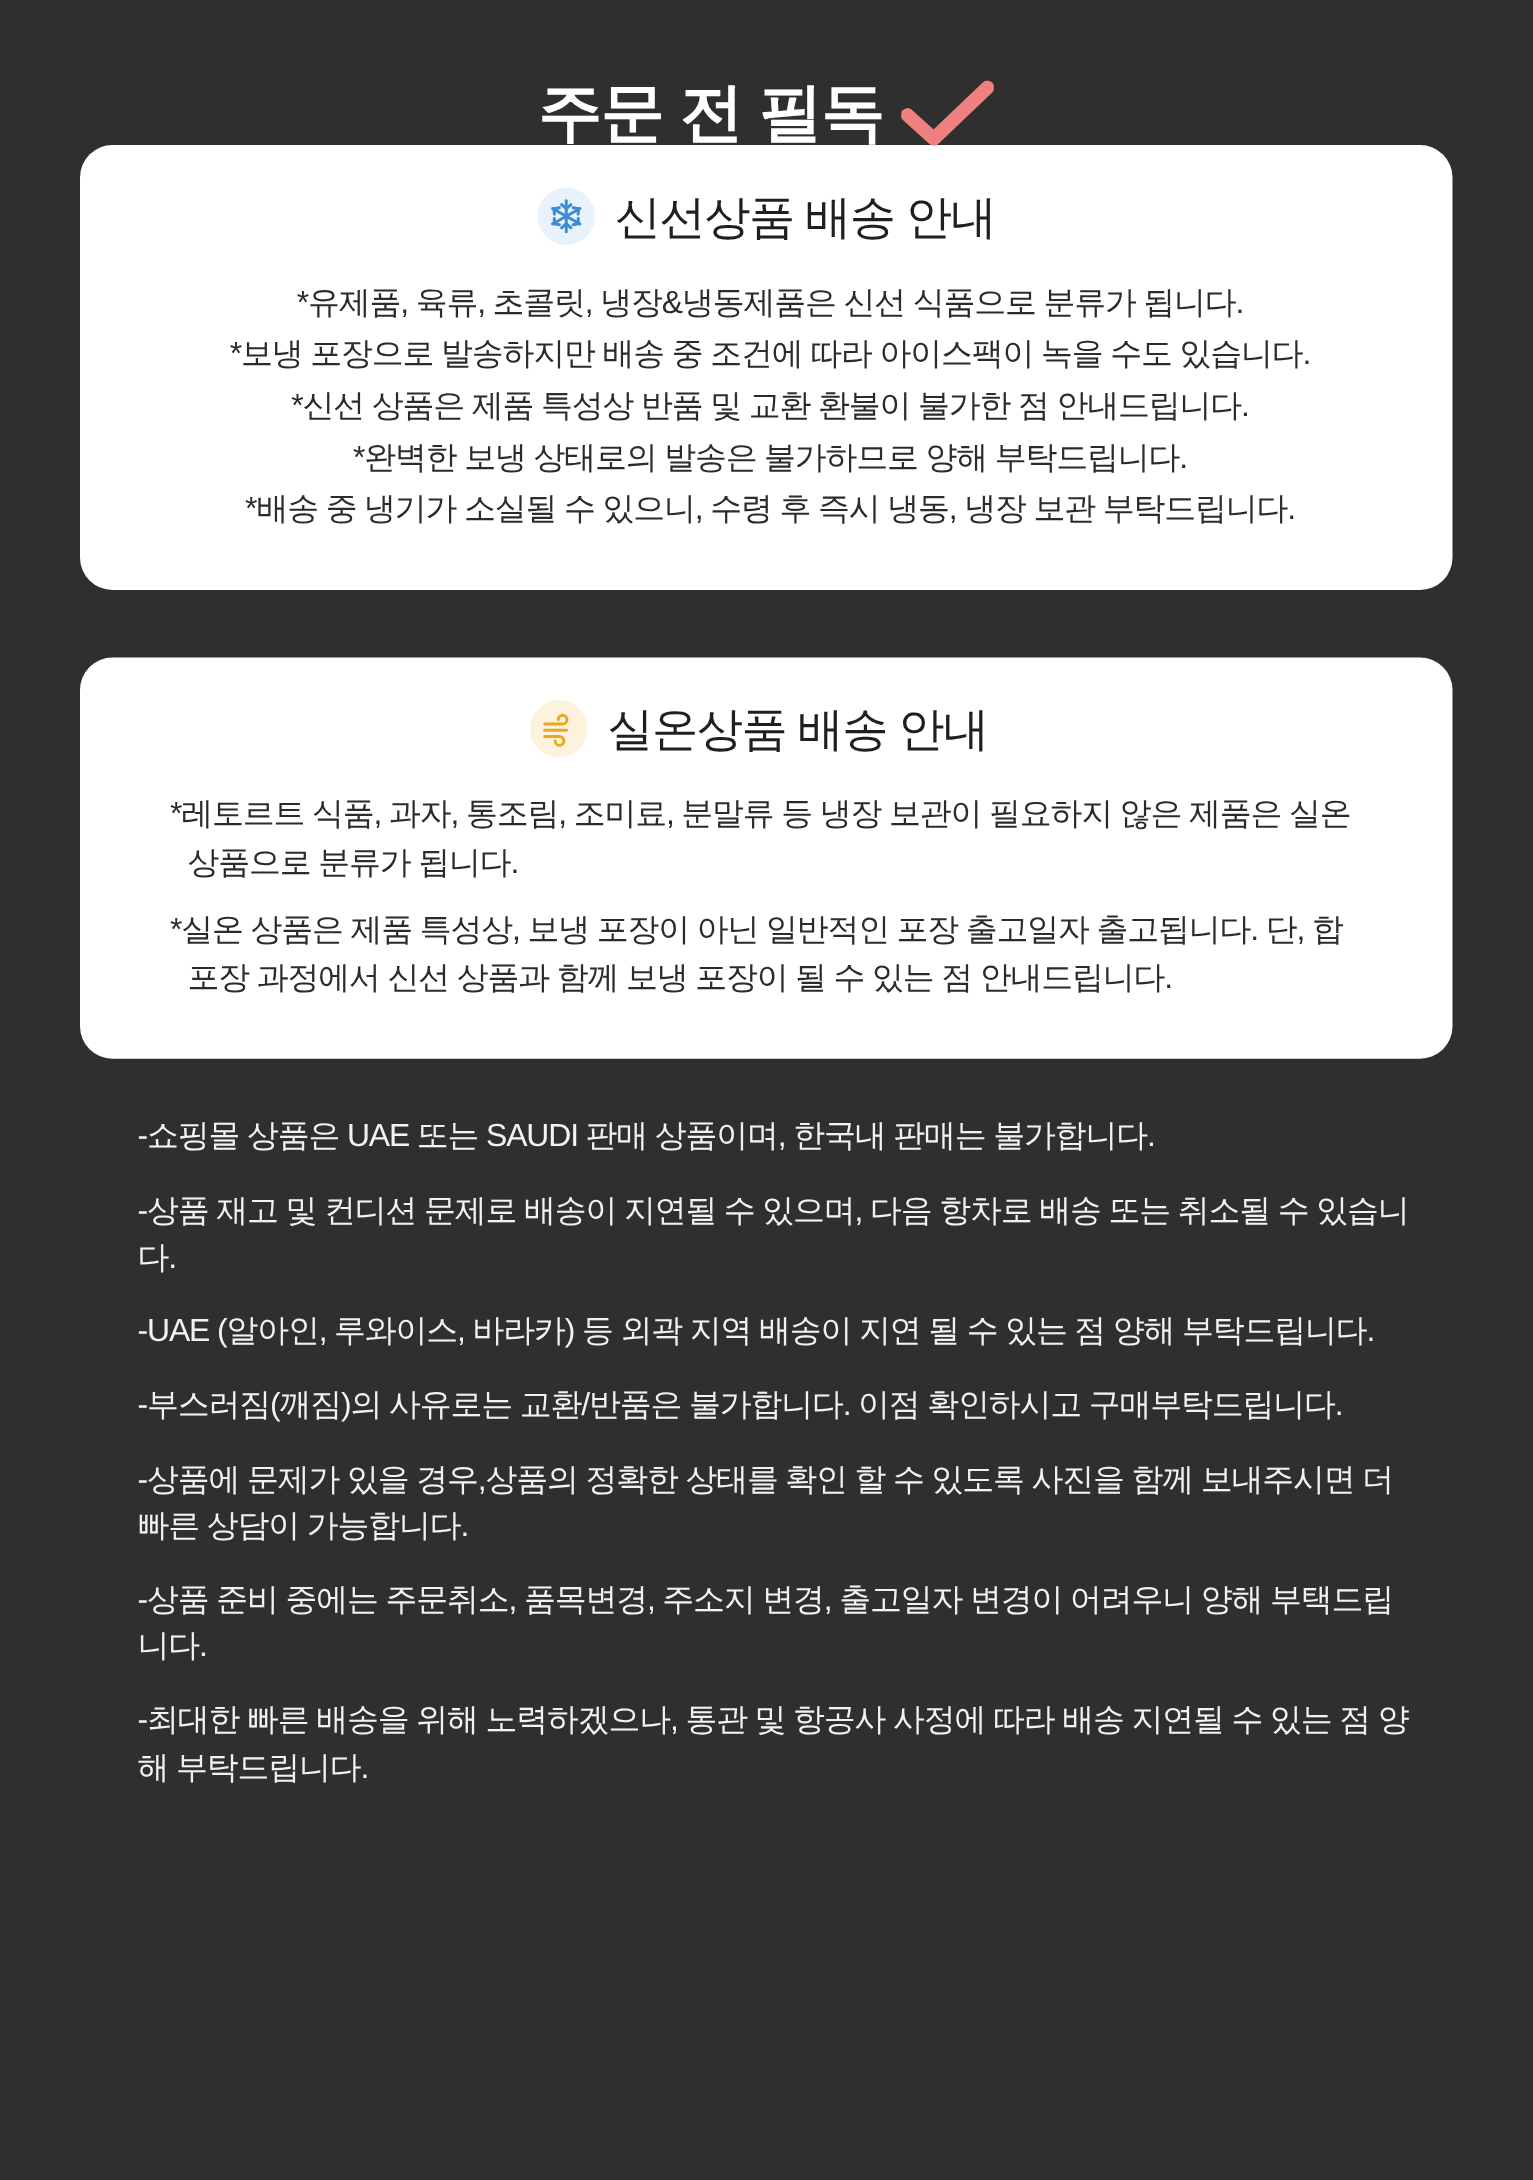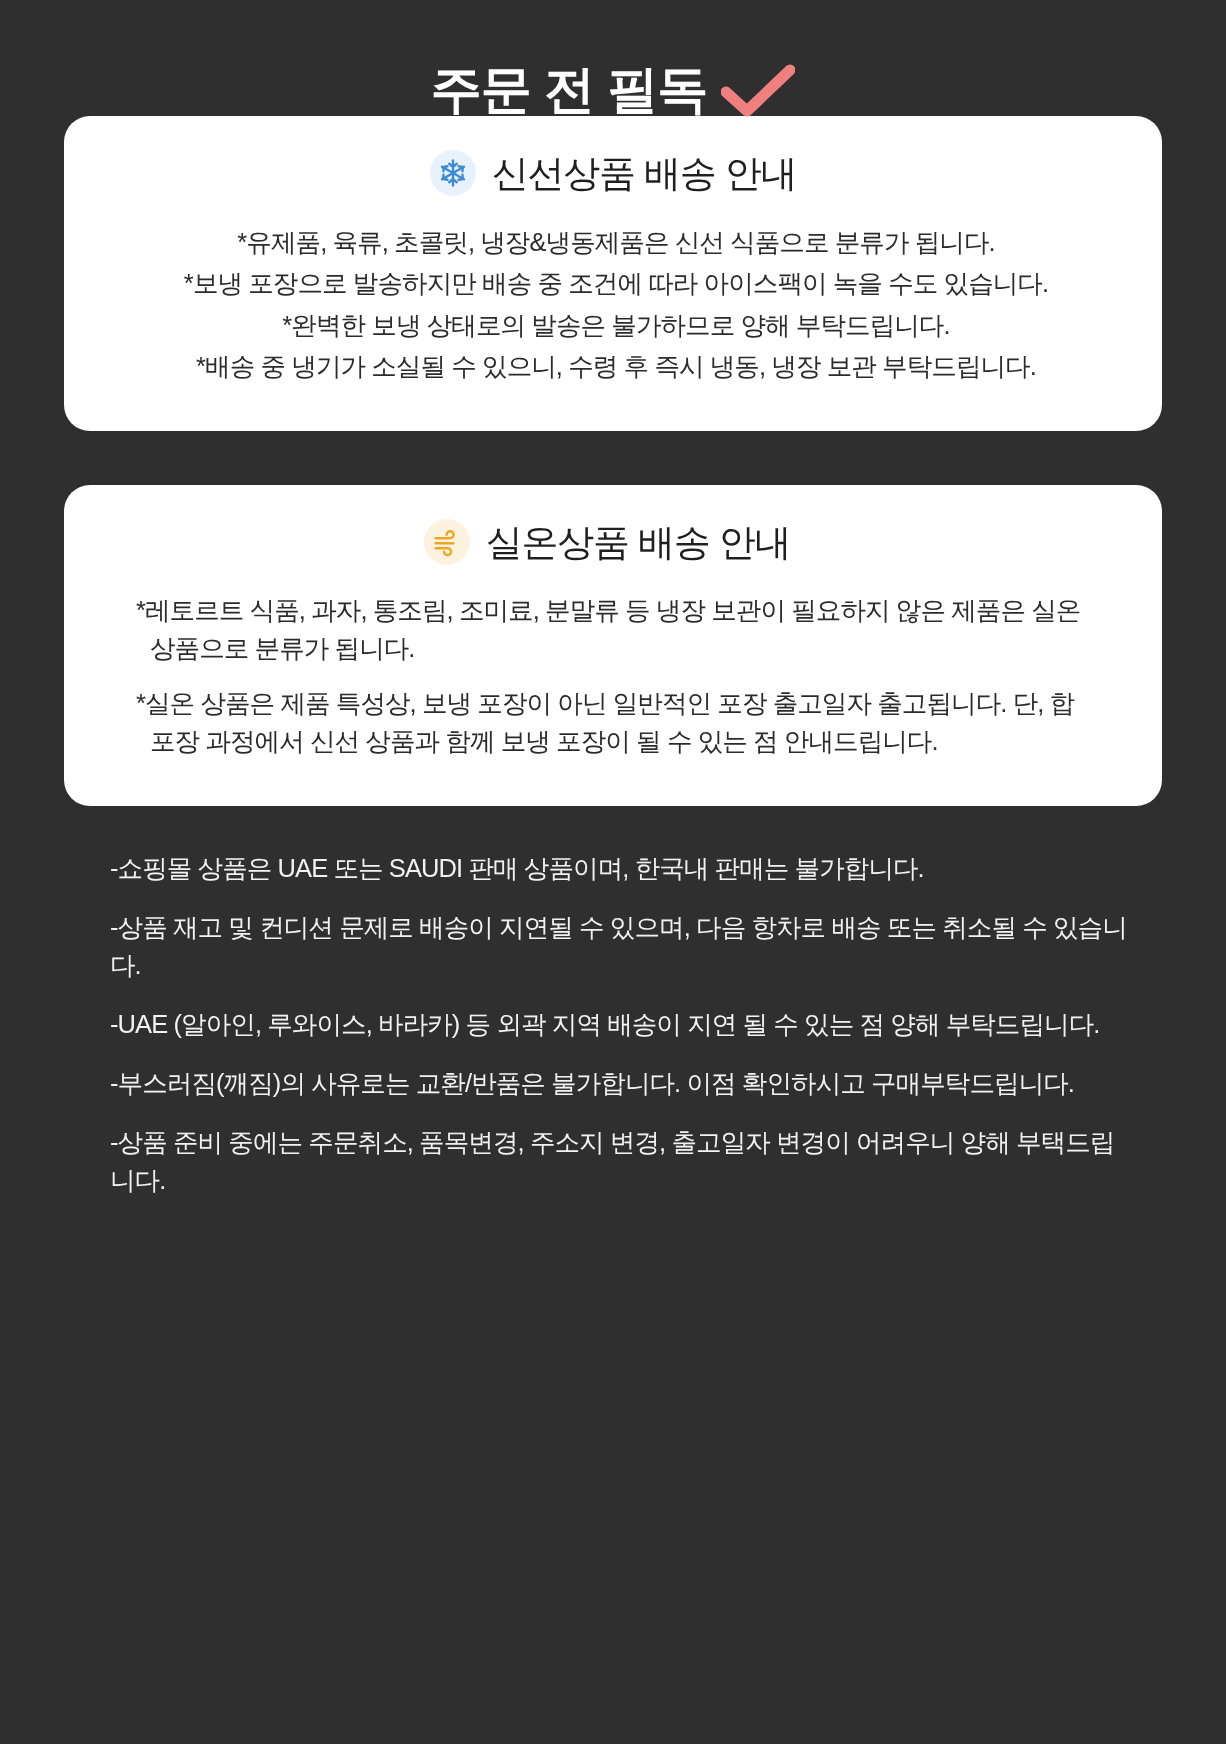--- a/index.html
+++ b/index.html
@@ -158,20 +158,21 @@
           <polyline points="19.6,13.4 19.8,16.8 16.4,17.4"></polyline>
           <polyline points="4.4,13.4 4.2,16.8 7.6,17.4"></polyline>
           <polyline points="19.6,10.6 19.8,7.2 16.4,6.6"></polyline>
         </svg>
       </span>
       <span class="card-title">신선상품 배송 안내</span>
     </div>
     <div class="fresh-lines">
       <div>*유제품, 육류, 초콜릿, 냉장&amp;냉동제품은 신선 식품으로 분류가 됩니다.</div>
       <div>*보냉 포장으로 발송하지만 배송 중 조건에 따라 아이스팩이 녹을 수도 있습니다.</div>
+      <div>*신선 상품은 제품 특성상 반품 및 교환 환불이 불가한 점 안내드립니다.</div>
       <div>*완벽한 보냉 상태로의 발송은 불가하므로 양해 부탁드립니다.</div>
       <div>*배송 중 냉기가 소실될 수 있으니, 수령 후 즉시 냉동, 냉장 보관 부탁드립니다.</div>
     </div>
   </div>
 
   <div class="card room">
     <div class="card-head">
       <span class="badge wind">
         <svg width="30" height="30" viewBox="0 0 24 24" fill="none" stroke="#e9a81f" stroke-width="1.9" stroke-linecap="round">
           <path d="M3 9h11.5a2.8 2.8 0 1 0-2.8-2.8"></path>
@@ -185,16 +186,18 @@
       <p>*레토르트 식품, 과자, 통조림, 조미료, 분말류 등 냉장 보관이 필요하지 않은 제품은 실온 상품으로 분류가 됩니다.</p>
       <p>*실온 상품은 제품 특성상, 보냉 포장이 아닌 일반적인 포장 출고일자 출고됩니다. 단, 합포장 과정에서 신선 상품과 함께 보냉 포장이 될 수 있는 점 안내드립니다.</p>
     </div>
   </div>
 
   <div class="notes">
     <p>-쇼핑몰 상품은 UAE 또는 SAUDI 판매 상품이며, 한국내 판매는 불가합니다.</p>
     <p>-상품 재고 및 컨디션 문제로 배송이 지연될 수 있으며, 다음 항차로 배송 또는 취소될 수 있습니다.</p>
     <p>-UAE (알아인, 루와이스, 바라카) 등 외곽 지역 배송이 지연 될 수 있는 점 양해 부탁드립니다.</p>
     <p>-부스러짐(깨짐)의 사유로는 교환/반품은 불가합니다. 이점 확인하시고 구매부탁드립니다.</p>
+    <p>-상품에 문제가 있을 경우,상품의 정확한 상태를 확인 할 수 있도록 사진을 함께 보내주시면 더 빠른 상담이 가능합니다.</p>
     <p>-상품 준비 중에는 주문취소, 품목변경, 주소지 변경, 출고일자 변경이 어려우니 양해 부택드립니다.</p>
+    <p>-최대한 빠른 배송을 위해 노력하겠으나, 통관 및 항공사 사정에 따라 배송 지연될 수 있는 점 양해 부탁드립니다.</p>
   </div>
 
 </div>
 
 </body></html>

